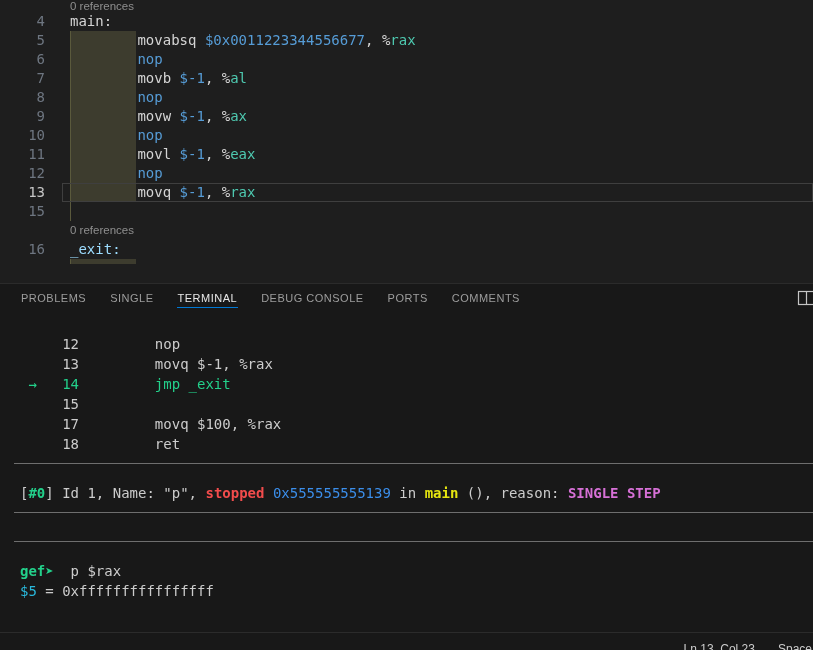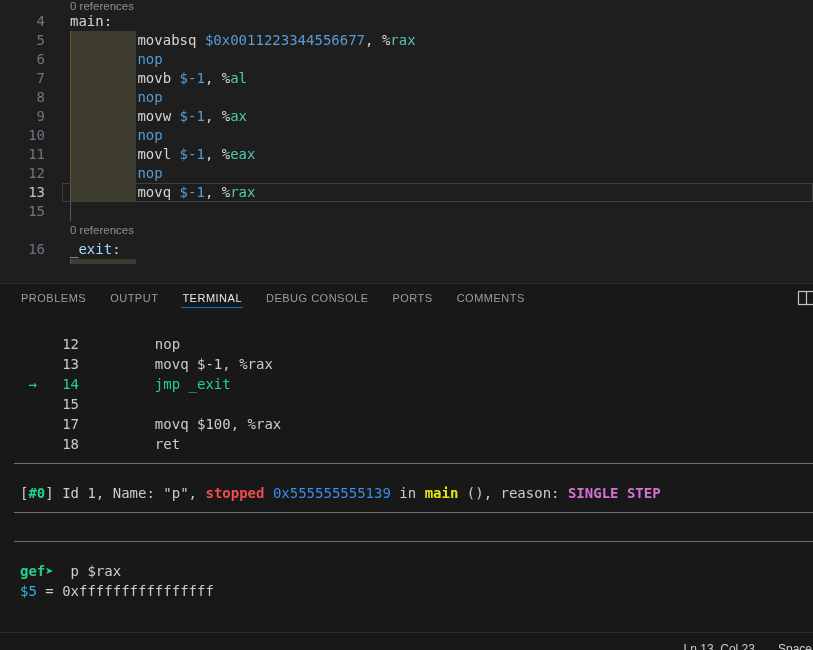--- a/index.html
+++ b/index.html
@@ -82,21 +82,21 @@
       <div class="erow" style="height: 5px; line-height: 5px;"><div class="tabblock"></div><div class="gutter"></div><div class="content"></div></div>
     </div>
 </div>
 
 <div id="panel">
   <div id="tabbar">
       <div class="tab">
         <span>PROBLEMS</span>
       </div>
       <div class="tab">
-        <span>OUTPUT</span>
+        <span>SINGLE</span>
       </div>
       <div class="tab active">
         <span>TERMINAL</span>
       </div>
       <div class="tab">
         <span>DEBUG CONSOLE</span>
       </div>
       <div class="tab">
         <span>PORTS</span>
       </div>

